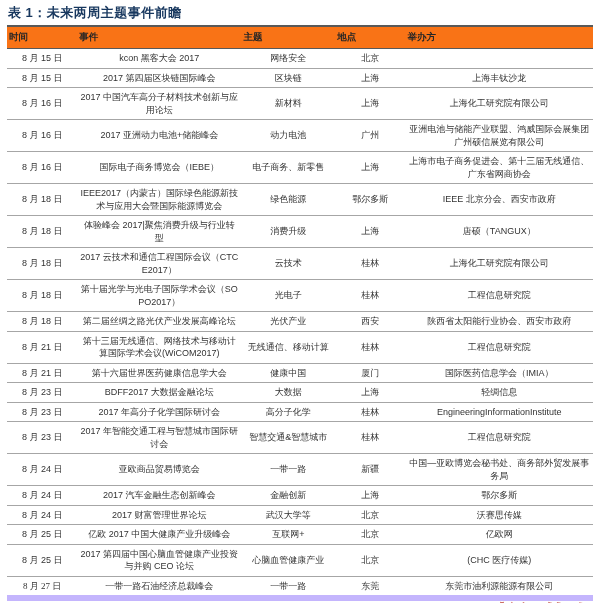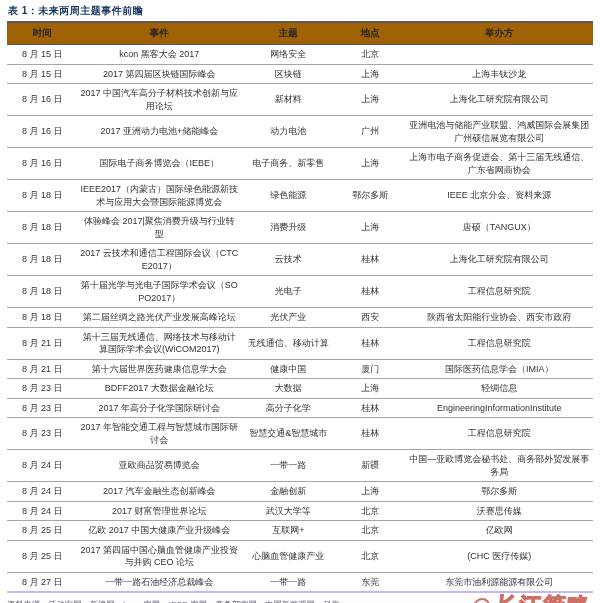--- a/index.html
+++ b/index.html
@@ -6,58 +6,58 @@
   html, body {
     width: 600px; height: 603px;
     background: #ffffff;
     font-family: "Liberation Sans", "DejaVu Sans", sans-serif;
     overflow: hidden;
   }
   .page { padding: 3px 7px 0 7px; position: relative; width: 600px; height: 603px; }
 
   .table-title {
     color: #17375e;
-    font-size: 10px;
+    font-size: 13px;
     font-weight: bold;
     margin: 1px 0 3px 1px;
     letter-spacing: 0.5px;
   }
 
   table.events {
     width: 100%;
     border-collapse: collapse;
     table-layout: fixed;
   }
   table.events col.c-date      { width: 12%; }
   table.events col.c-event     { width: 28%; }
   table.events col.c-theme     { width: 16%; }
   table.events col.c-location  { width: 12%; }
   table.events col.c-organizer { width: 32%; }
 
   table.events th {
-    background: #a16207;
+    background: #f97316;
     border-top: 2px solid #595959;
     border-bottom: 1.5px solid #595959;
     font-size: 9.5px;
     font-weight: bold;
     color: #262626;
     padding: 4px 2px;
-    text-align: center;
+    text-align: left;
   }
   table.events td {
     border-bottom: 1px solid #a6a6a6;
     font-size: 9px;
     line-height: 12.5px;
     color: #333333;
     padding: 3px 3px;
     text-align: center;
     vertical-align: middle;
     word-break: break-all;
   }
-  table.events tbody tr:last-child td { border-bottom: 2px solid #c4b5fd; }
+  table.events tbody tr:last-child td { border-bottom: 6px solid #c4b5fd; font-family: Liberation Serif, serif; }
 
   .footer-row {
     display: flex;
     justify-content: space-between;
     align-items: flex-start;
     margin-top: 4px;
   }
   .source-note {
     font-size: 8px;
     line-height: 15px;
@@ -159,21 +159,21 @@
           <td>国际电子商务博览会（IEBE）</td>
           <td>电子商务、新零售</td>
           <td>上海</td>
           <td>上海市电子商务促进会、第十三届无线通信、广东省网商协会</td>
         </tr>
         <tr>
           <td>8 月 18 日</td>
           <td>IEEE2017（内蒙古）国际绿色能源新技术与应用大会暨国际能源博览会</td>
           <td>绿色能源</td>
           <td>鄂尔多斯</td>
-          <td>IEEE 北京分会、资料来源</td>
+          <td>IEEE 北京分会、西安市政府</td>
         </tr>
         <tr>
           <td>8 月 18 日</td>
           <td>体验峰会 2017|聚焦消费升级与行业转型</td>
           <td>消费升级</td>
           <td>上海</td>
           <td>唐硕（TANGUX）</td>
         </tr>
         <tr>
           <td>8 月 18 日</td>

